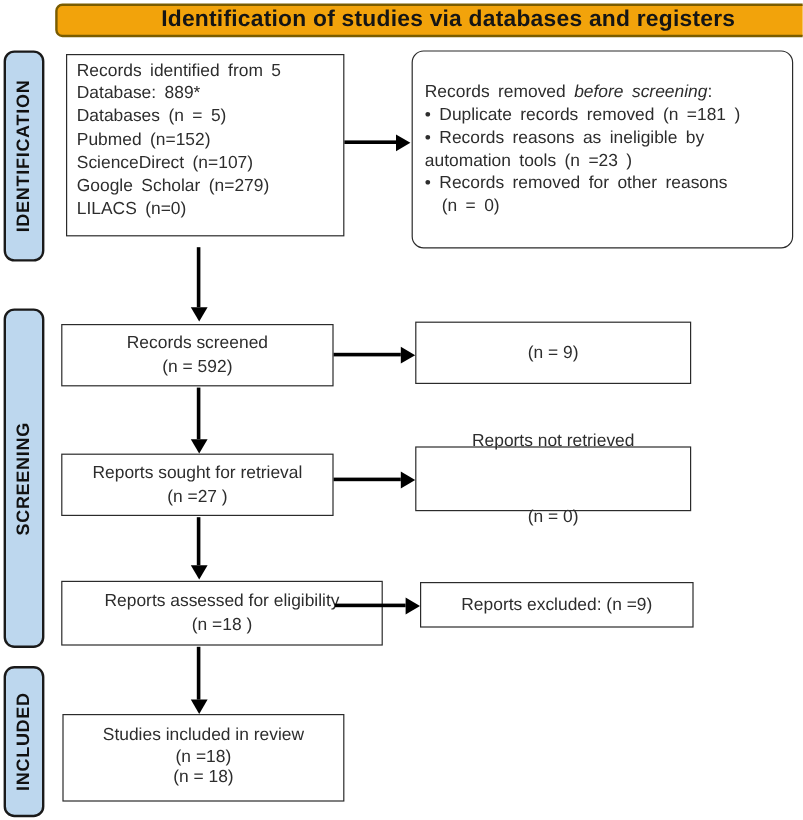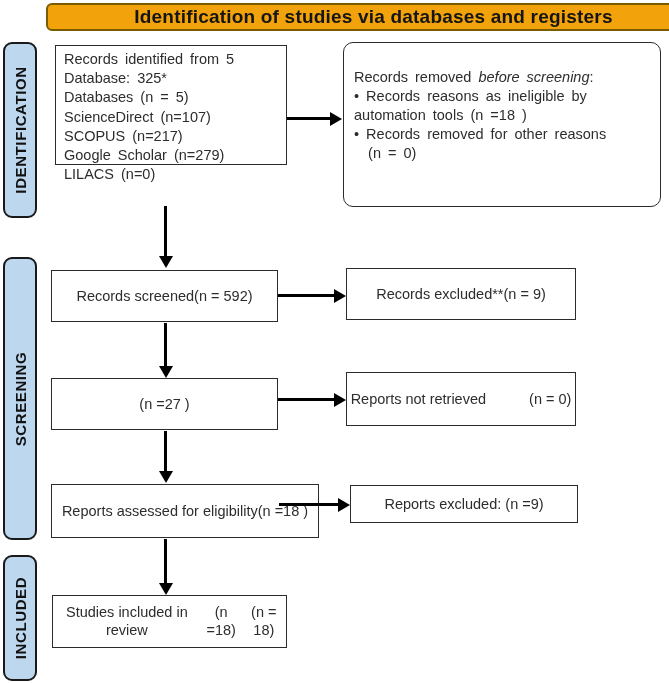--- a/index.html
+++ b/index.html
@@ -34,32 +34,32 @@
   .stage-inc { left:3px; top:555px; height:126px; }
 
   
   .box {
     position:absolute; box-sizing:border-box; background:#ffffff;
     border:1.5px solid var(--box-border, #2b2b2b); font-size:14.5px;
   }
   .box .ln { white-space:pre-wrap; }
   .left-box { text-align:left; word-spacing:3px; }
   .center-box {
-    display:flex; justify-content:center;
+    display:flex; flex-direction:column; justify-content:center;
     align-items:center; text-align:center;
   }
-  .b-identified   { left:55px;  top:45px;  width:232px; height:120px; padding:4px 6px 2px 8px; line-height:19.2px; }
+  .b-identified   { left:55px;  top:45px;  width:232px; height:152px; padding:4px 6px 2px 8px; line-height:19.2px; }
   .b-removed      { left:343px; top:42px;  width:318px; height:165px; padding:25px 8px 4px 10px; line-height:19px;border-radius:10px; }
   .b-screened     { left:51px;  top:270px; width:227px; height:52px; line-height:20px; }
   .b-rexcluded    { left:346px; top:268px; width:230px; height:52px; line-height:20px; }
   .b-sought       { left:51px;  top:378px; width:227px; height:52px; line-height:20px; }
   .b-notretrieved { left:346px; top:372px; width:230px; height:54px; line-height:20px;gap:43px; }
   .b-assessed     { left:51px;  top:484px; width:268px; height:54px; line-height:20px; }
   .b-pexcluded    { left:350px; top:485px; width:228px; height:38px; line-height:18px; }
-  .b-included     { left:52px;  top:595px; width:235px; height:53px; line-height:17.5px; }
+  .b-included     { left:52px;  top:595px; width:235px; height:73px; line-height:17.5px; }
 
   
   .a-v { position:absolute; width:3px; background:var(--arrow, #000); }
   .a-v::after {
     content:""; position:absolute; bottom:-12px; left:-5.5px;
     border:7px solid transparent; border-bottom:none;
     border-top:12px solid var(--arrow, #000);
   }
   .a-h { position:absolute; height:3px; background:var(--arrow, #000); }
   .a-h::after {
@@ -90,47 +90,48 @@
   </div>
   <div class="stage stage-scr">
     <span class="stage-text">SCREENING</span>
   </div>
   <div class="stage stage-inc">
     <span class="stage-text">INCLUDED</span>
   </div>
 
   <div class="box left-box b-identified">
     <div class="ln">Records identified from 5</div>
-    <div class="ln">Database: 325*</div>
+    <div class="ln">Database: 889*</div>
     <div class="ln">Databases (n = 5)</div>
+    <div class="ln">Pubmed (n=152)</div>
     <div class="ln">ScienceDirect (n=107)</div>
-    <div class="ln">SCOPUS (n=217)</div>
     <div class="ln">Google Scholar (n=279)</div>
     <div class="ln">LILACS (n=0)</div>
   </div>
 
   <div class="box left-box b-removed">
     <div class="ln"><span>Records removed </span><i>before screening</i><span>:</span></div>
+    <div class="ln">• Duplicate records removed (n =181 )</div>
     <div class="ln">• Records reasons as ineligible by</div>
-    <div class="ln">automation tools (n =18 )</div>
+    <div class="ln">automation tools (n =23 )</div>
     <div class="ln">• Records removed for other reasons</div>
     <div class="ln">  (n = 0)</div>
   </div>
 
   <div class="box center-box b-screened">
     <div class="ln">Records screened</div>
     <div class="ln">(n = 592)</div>
   </div>
 
   <div class="box center-box b-rexcluded">
-    <div class="ln">Records excluded**</div>
     <div class="ln">(n = 9)</div>
   </div>
 
   <div class="box center-box b-sought">
+    <div class="ln">Reports sought for retrieval</div>
     <div class="ln">(n =27 )</div>
   </div>
 
   <div class="box center-box b-notretrieved">
     <div class="ln">Reports not retrieved</div>
     <div class="ln">(n = 0)</div>
   </div>
 
   <div class="box center-box b-assessed">
     <div class="ln">Reports assessed for eligibility</div>

